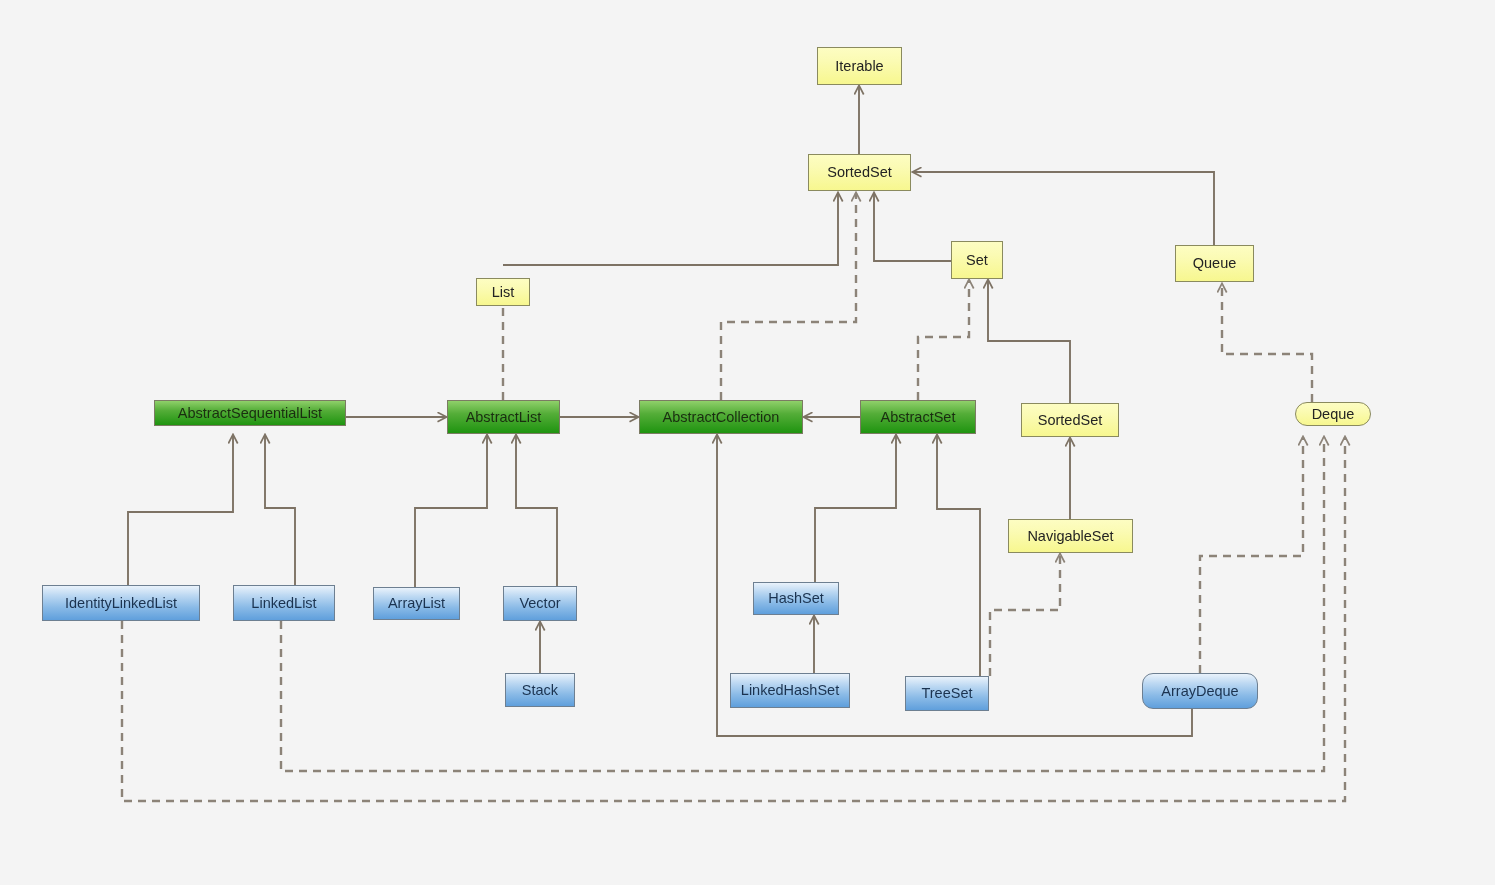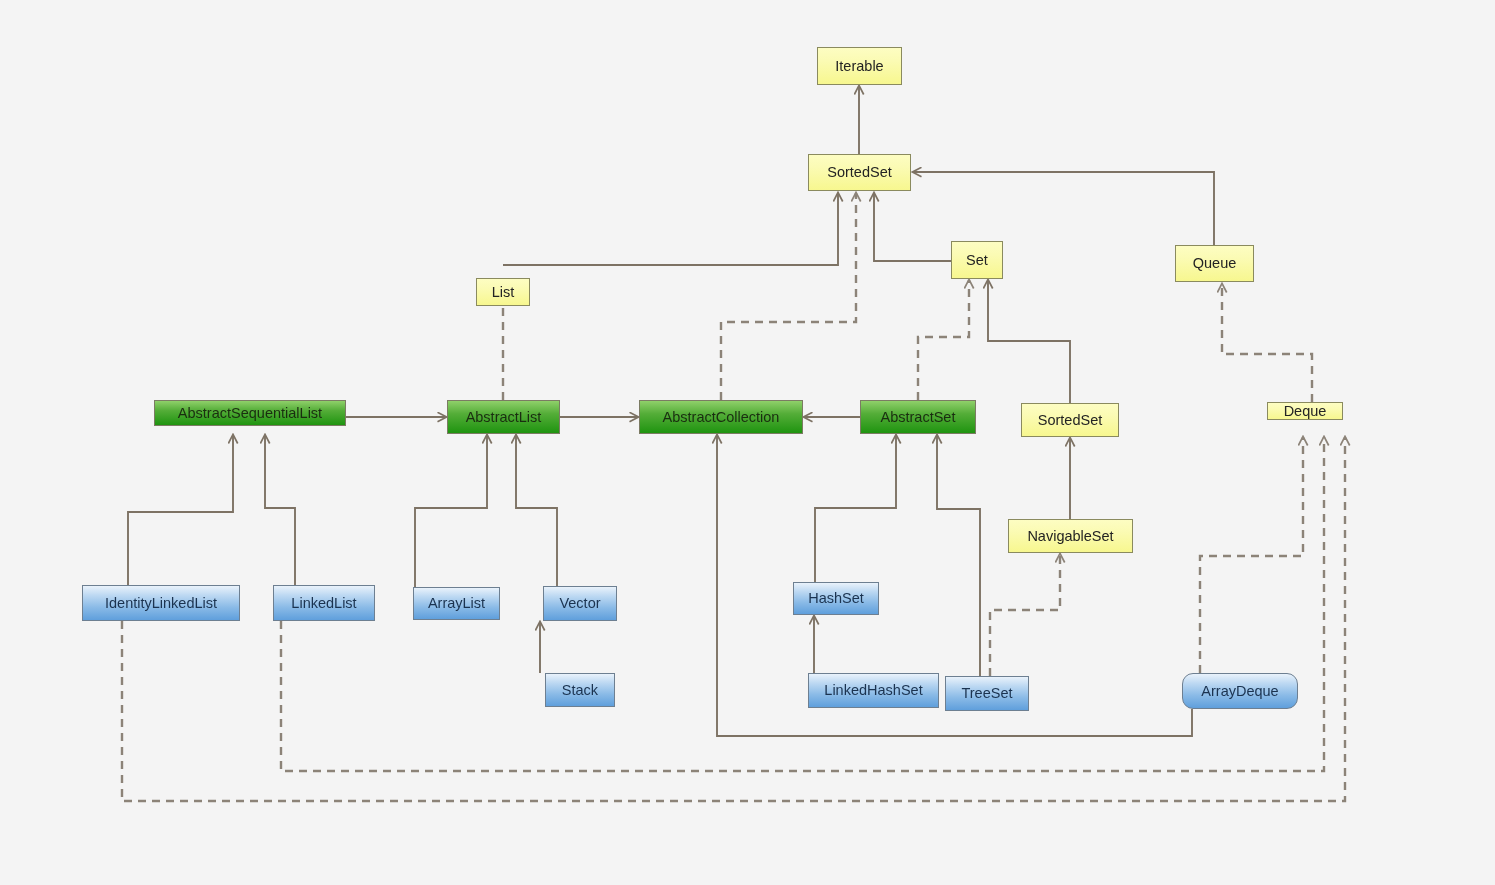--- a/index.html
+++ b/index.html
@@ -44,21 +44,20 @@
   }
   .node.abstract {
     background: linear-gradient(180deg, #8fd06a 0%, #54ad38 40%, #1f9410 100%);
     border: 1px solid #7b7b63;
     color: #1a2e10;
   }
   .node.concrete {
     background: linear-gradient(180deg, #e9f2fb 0%, #bcd8f2 28%, #8bbbe7 62%, #5f9fdc 100%);
     border: 1px solid #6d7f91;
     color: #1b3350;
-    margin-left: 40px;
   }
 </style>
 </head>
 <body>
 
 <div id="canvas">
   <svg id="edges" xmlns="http://www.w3.org/2000/svg">
     <defs>
       <marker id="arrow-solid" markerWidth="11" markerHeight="11" refX="9" refY="5.5" orient="auto" markerUnits="userSpaceOnUse">
         <path d="M 0.5,0.8 L 9.6,5.5 L 0.5,10.2" fill="none" stroke="#7d7264" stroke-width="1.7" stroke-linejoin="miter" stroke-linecap="butt"></path>
@@ -120,21 +119,21 @@
       </div>
       <div class="node abstract" style="left: 639px; top: 400px; width: 164px; height: 34px;">
         <span>AbstractCollection</span>
       </div>
       <div class="node abstract" style="left: 860px; top: 400px; width: 116px; height: 34px;">
         <span>AbstractSet</span>
       </div>
       <div class="node iface" style="left: 1021px; top: 403px; width: 98px; height: 34px;">
         <span>SortedSet</span>
       </div>
-      <div class="node iface" style="left: 1267px; top: 402px; width: 76px; height: 18px;">
+      <div class="node iface" style="left: 1295px; top: 402px; width: 76px; height: 24px; border-radius: 14px;">
         <span>Deque</span>
       </div>
       <div class="node iface" style="left: 1008px; top: 519px; width: 125px; height: 34px;">
         <span>NavigableSet</span>
       </div>
       <div class="node concrete" style="left: 42px; top: 585px; width: 158px; height: 36px;">
         <span>IdentityLinkedList</span>
       </div>
       <div class="node concrete" style="left: 233px; top: 585px; width: 102px; height: 36px;">
         <span>LinkedList</span>
@@ -144,21 +143,21 @@
       </div>
       <div class="node concrete" style="left: 503px; top: 586px; width: 74px; height: 35px;">
         <span>Vector</span>
       </div>
       <div class="node concrete" style="left: 753px; top: 582px; width: 86px; height: 33px;">
         <span>HashSet</span>
       </div>
       <div class="node concrete" style="left: 505px; top: 673px; width: 70px; height: 34px;">
         <span>Stack</span>
       </div>
-      <div class="node concrete" style="left: 768px; top: 673px; width: 131px; height: 35px;">
+      <div class="node concrete" style="left: 730px; top: 673px; width: 120px; height: 35px;">
         <span>LinkedHashSet</span>
       </div>
       <div class="node concrete" style="left: 905px; top: 676px; width: 84px; height: 35px;">
         <span>TreeSet</span>
       </div>
       <div class="node concrete" style="left: 1142px; top: 673px; width: 116px; height: 36px; border-radius: 11px;">
         <span>ArrayDeque</span>
       </div>
     </div>
 </div>

